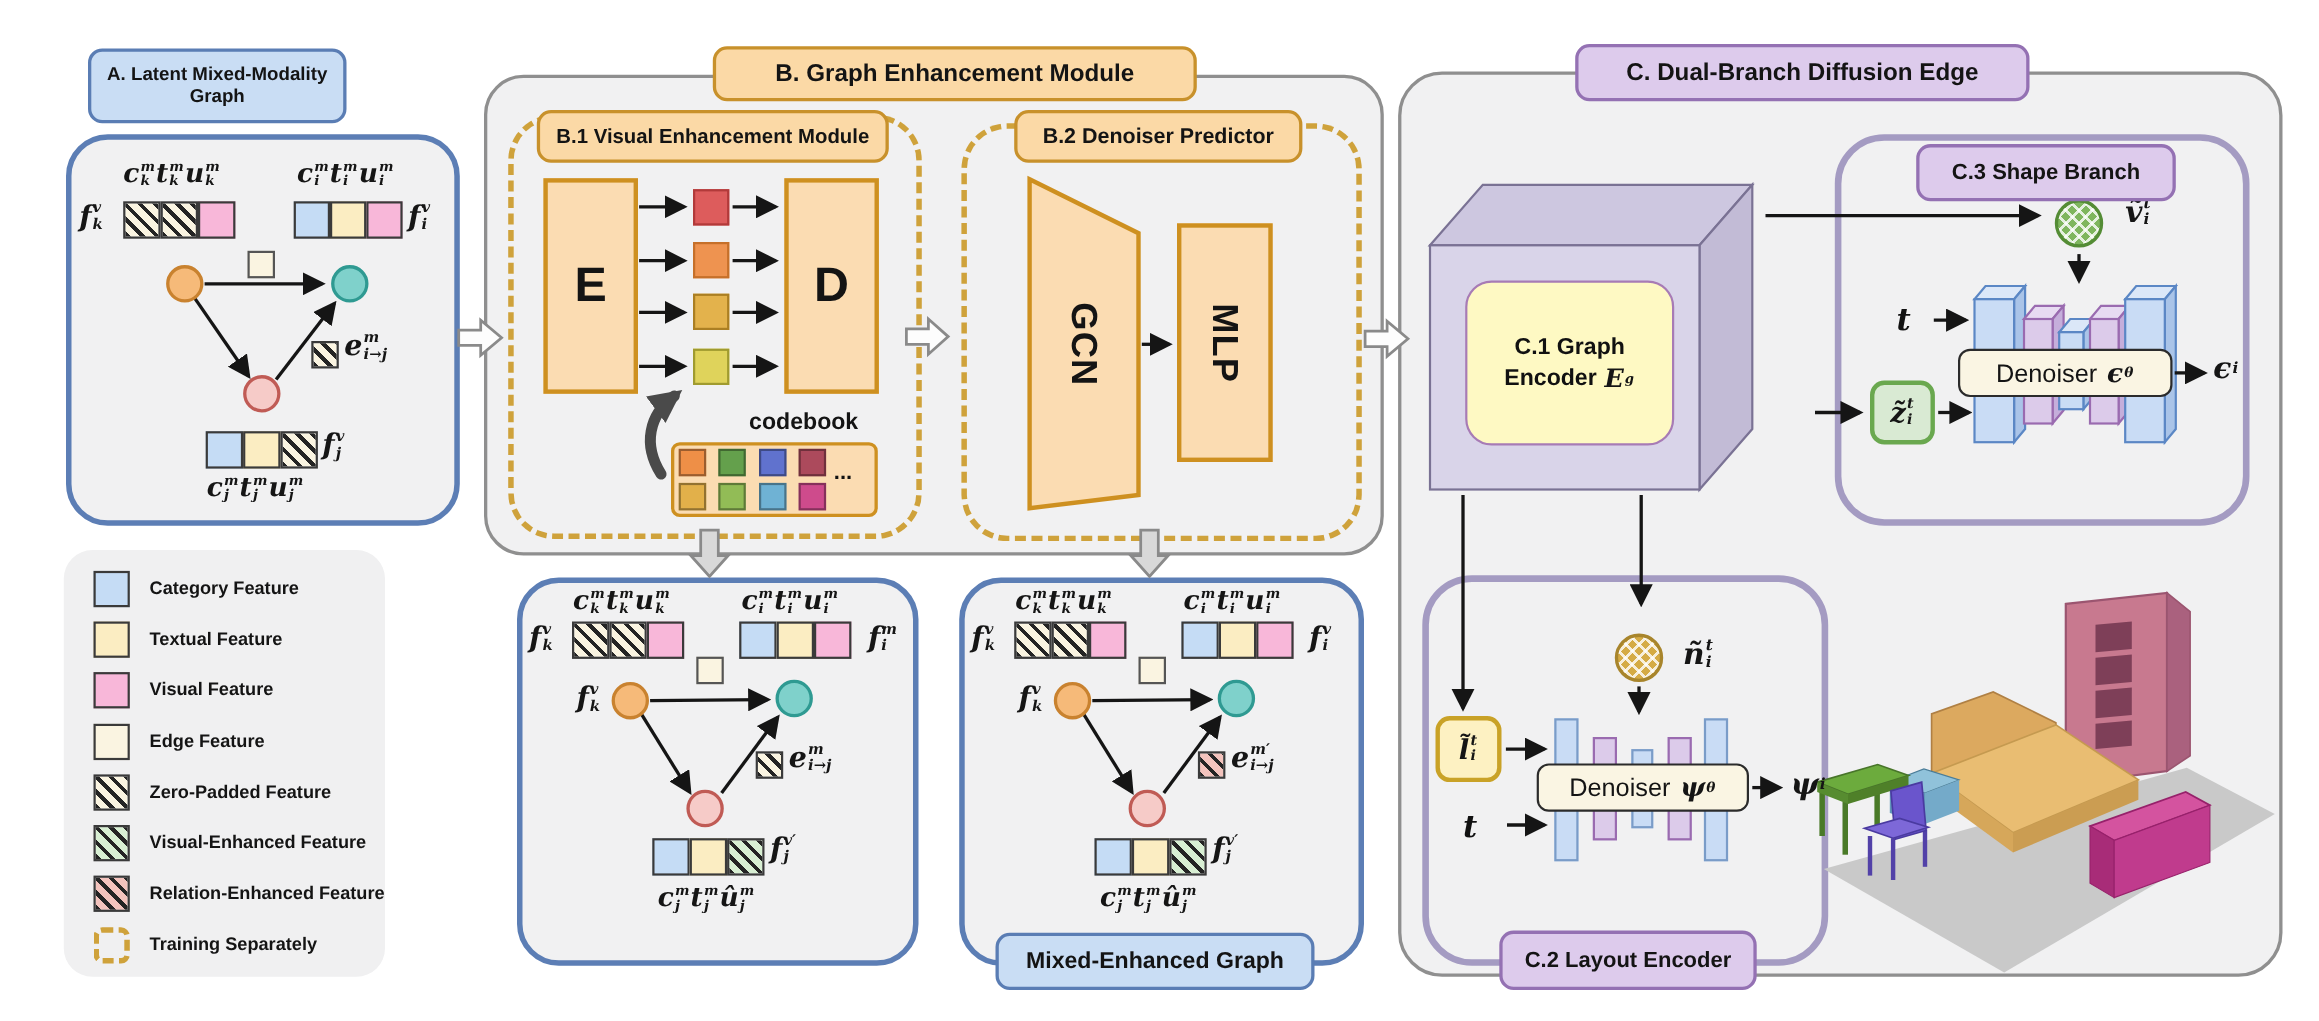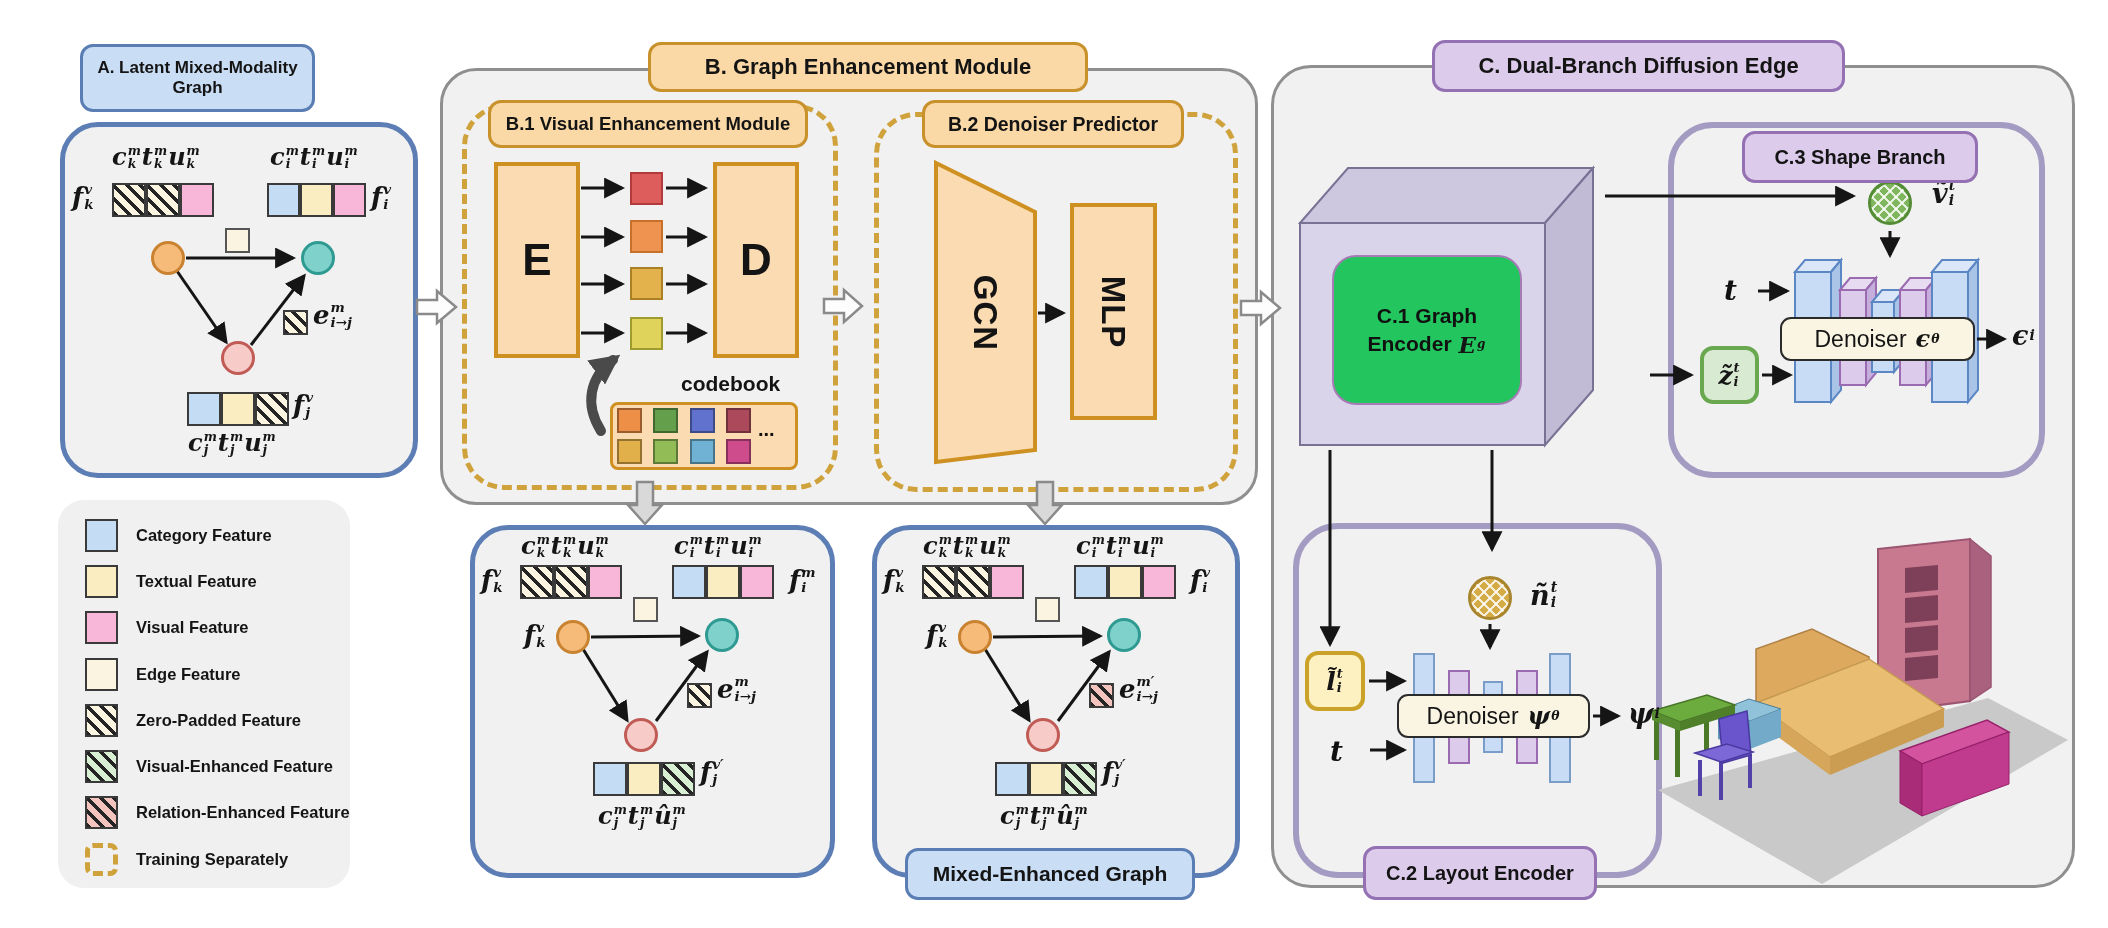--- a/index.html
+++ b/index.html
@@ -626,21 +626,21 @@
         <span class="mss">
           <span class="msup"></span>
           <span class="msub">i</span>
         </span>
       </span>
     </div>
   <div class="hdr purple" style="left:1363px;top:846px;width:234px;height:54px;font-size:20px;">
     <span>C.2 Layout Encoder</span>
   </div>
 
-  <div class="gbox" style="left:1332px;top:255px;width:190px;height:150px;background:#22c55e;border:2.5px solid #a77bb5;border-radius:24px;flex-direction:column;gap:4px;z-index:6;">
+  <div class="gbox" style="left:1332px;top:255px;width:190px;height:150px;background:#fef9c3;border:2.5px solid #a77bb5;border-radius:24px;flex-direction:column;gap:4px;z-index:6;">
     <span style="font-weight:bold;font-size:21px;">C.1 Graph</span>
     <span style="font-weight:bold;font-size:21px;display:inline-flex;align-items:flex-end;gap:7px;">
       <span>Encoder</span>
       <span class="math" style="position:static;font-size:23px;">
           <span class="mg">
             <span class="mb">E</span>
             <span class="mss">
               <span class="msup"></span>
               <span class="msub">g</span>
             </span>

